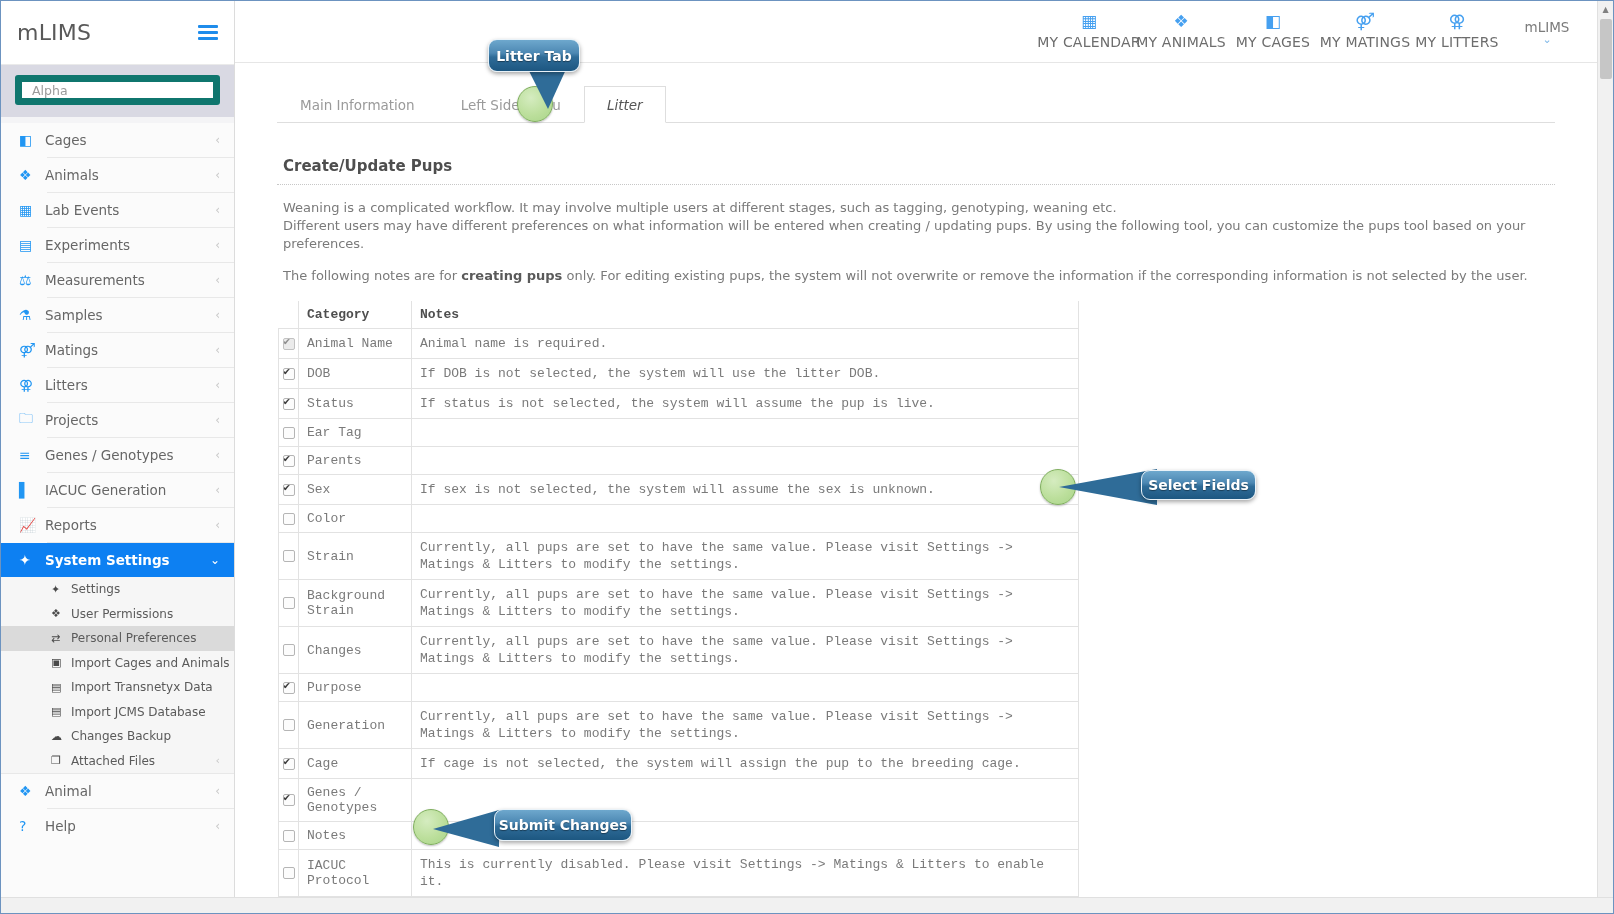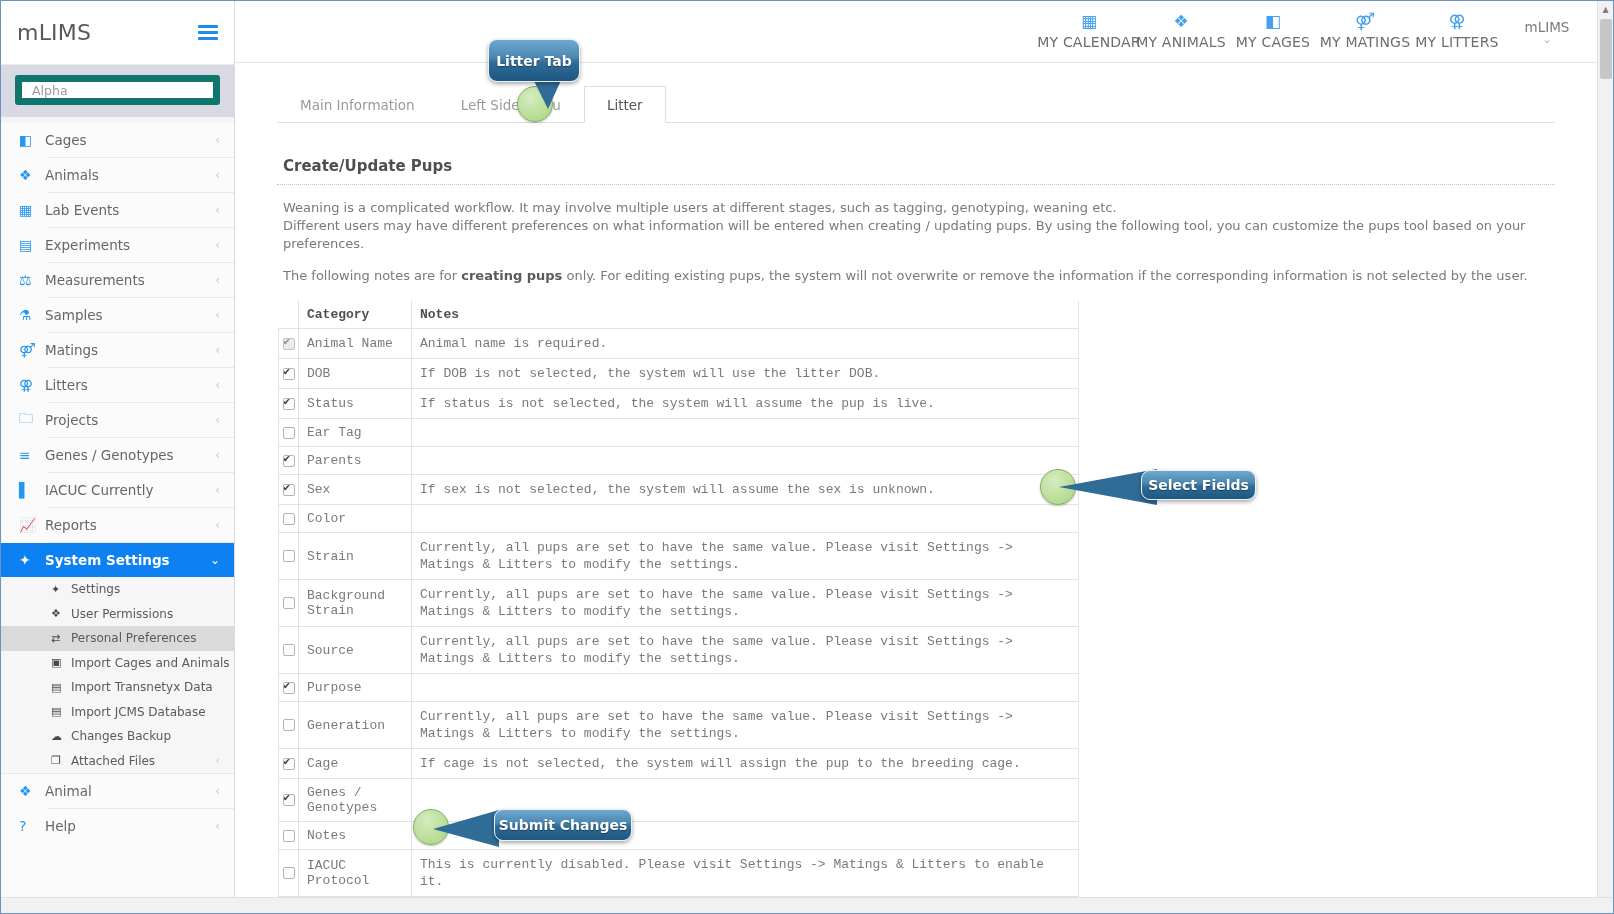--- a/index.html
+++ b/index.html
@@ -55,21 +55,21 @@
   #vscroll .arrow { height:16px; display:flex; align-items:center; justify-content:center; font-size:8px; color:#808080; }
   #vscroll .thumb { position:absolute; left:2px; top:18px; width:12px; height:60px; background:#c6c6c6; border-radius:2px; }
   #hscroll { position:absolute; left:0; bottom:0; height:16px; width:1612px; background:#f1f1f1; border-top:1px solid #e0e0e0; }
 
   
   #content { position:absolute; left:234px; top:62px; right:16px; bottom:16px; background:#fff; overflow:hidden; }
   .panel { position:absolute; left:42px; top:22px; right:42px; }
 
   .tabs { display:flex; border-bottom:1px solid #dedede; padding-left:0;text-align:center; }
   .tab { padding:10px 22px 9px 22px; font-size:13.5px; color:#9a9a9a; cursor:pointer; border:1px solid transparent; border-bottom:none; position:relative; top:1px; }
-  .tab.active { color:#555; background:#fff; border-color:#dedede; border-bottom:1px solid #fff; }
+  .tab.active { color:#555; background:#fff; border-color:#dedede; border-bottom:1px solid #fff;font-style:italic; }
 
   .section-title { margin-top:34px; font-size:15px; font-weight:bold; color:#4e4e4e; padding-left:6px; }
   .dotted { border-bottom:1px dotted #c7c7c7; margin-top:9px; }
 
   .para { padding-left:6px; margin-top:14px; font-size:13px; color:#7a7a7a; line-height:18px; }
   .para b { color:#5a5a5a; }
 
   table.grid { border-collapse:collapse; margin-top:16px; margin-left:1px; width:801px; table-layout:fixed; }
   table.grid th, table.grid td { border:1px solid #e2e2e2; padding:6px 8px; font-size:13px; color:#7a7a7a; vertical-align:middle;font-family:Liberation Mono, monospace; }
   table.grid th { font-weight:bold; color:#4e4e4e; text-align:left; border-top:none; }
@@ -163,21 +163,21 @@
         </div>
         <div class="nav-sep"></div>
         <div class="nav-item">
           <span class="ico">≡</span>
           <span class="lbl">Genes / Genotypes</span>
           <span class="chev">‹</span>
         </div>
         <div class="nav-sep"></div>
         <div class="nav-item">
           <span class="ico">▌</span>
-          <span class="lbl">IACUC Currently</span>
+          <span class="lbl">IACUC Generation</span>
           <span class="chev">‹</span>
         </div>
         <div class="nav-sep"></div>
         <div class="nav-item">
           <span class="ico">📈</span>
           <span class="lbl">Reports</span>
           <span class="chev">‹</span>
         </div>
         <div class="nav-sep"></div>
         <div class="nav-item active">
@@ -341,21 +341,21 @@
               <td class="catcol">Strain</td>
               <td class="notes">Currently, all pups are set to have the same value. Please visit Settings -&gt; Matings &amp; Litters to modify the settings.</td>
             </tr>
             <tr>
               <td class="cbcol"><span class="cb"></span></td>
               <td class="catcol">Background Strain</td>
               <td class="notes">Currently, all pups are set to have the same value. Please visit Settings -&gt; Matings &amp; Litters to modify the settings.</td>
             </tr>
             <tr>
               <td class="cbcol"><span class="cb"></span></td>
-              <td class="catcol">Source</td>
+              <td class="catcol">Changes</td>
               <td class="notes">Currently, all pups are set to have the same value. Please visit Settings -&gt; Matings &amp; Litters to modify the settings.</td>
             </tr>
             <tr>
               <td class="cbcol"><span class="cb checked"></span></td>
               <td class="catcol">Purpose</td>
               <td class="notes"></td>
             </tr>
             <tr>
               <td class="cbcol"><span class="cb"></span></td>
               <td class="catcol">Generation</td>
@@ -390,21 +390,21 @@
   <div id="vscroll">
     <div class="arrow">▲</div>
     <div class="thumb"></div>
   </div>
   <div id="hscroll"></div>
 
   <div class="marker" style="left:516px; top:85px;"></div>
   <svg class="tail" style="left:505px; top:60px;" width="90" height="52">
     <polygon points="20,4 62,4 42,48" fill="#2f6c98"></polygon>
   </svg>
-  <div class="callout" style="left:487px; top:38px; width:92px; height:43px;">
+  <div class="callout" style="left:487px; top:38px; width:92px; height:33px;">
     <span>Litter Tab</span>
   </div>
 
   <div class="marker" style="left:1039px; top:468px;"></div>
   <svg class="tail" style="left:1052px; top:466px;" width="110" height="42">
     <polygon points="6,20 104,2 104,38" fill="#2f6c98"></polygon>
   </svg>
   <div class="callout" style="left:1140px; top:469px; width:115px; height:30px;">
     <span>Select Fields</span>
   </div>

